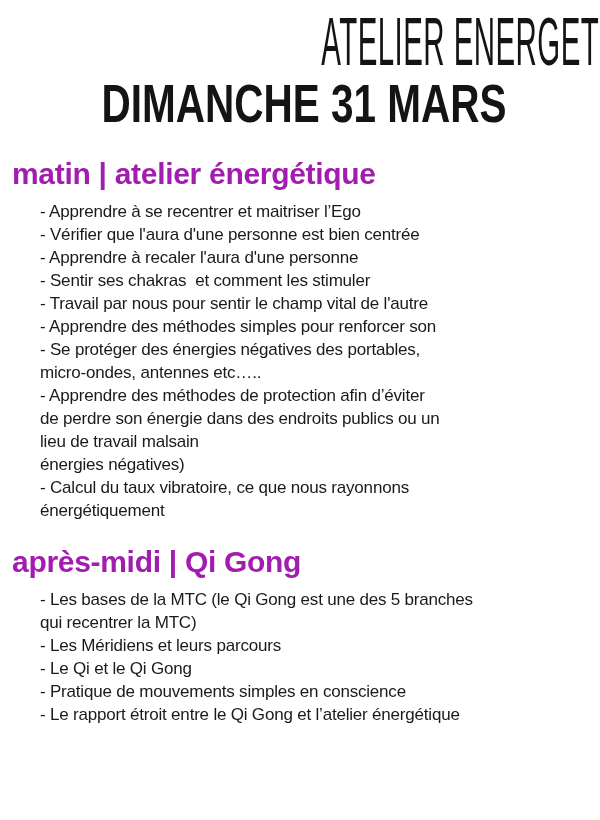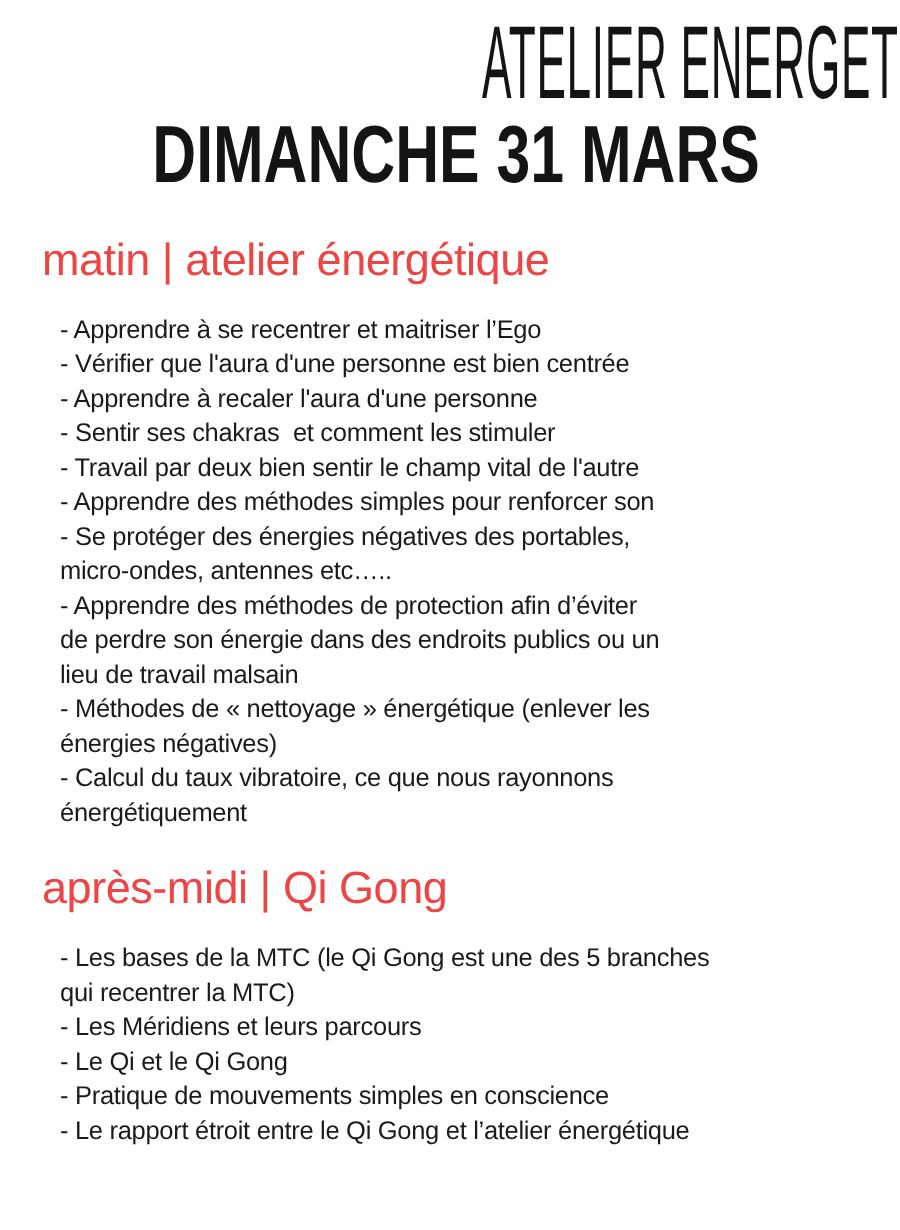--- a/index.html
+++ b/index.html
@@ -37,26 +37,26 @@
     display: inline-block;
     font-size: 54px;
     line-height: 1;
     font-weight: 700;
     color: #141414;
     white-space: nowrap;
     transform: scale(0.75, 1);
     transform-origin: 50% 0%;
   }
   .session h2 {
-    margin: 16px;
+    margin: 0;
     font-size: 30px;
     line-height: 36px;
-    font-weight: 400;
+    font-weight: 700;
     letter-spacing: -0.3px;
-    color: #ef4444;
+    color: #a21caf;
   }
   .session.first h2 { margin-top: 26px; }
   .session.second h2 { margin-top: 22px; }
   .list {
     margin: 8px 0 0 28px;
     font-size: 17px;
     line-height: 23px;
     letter-spacing: -0.2px;
   }
   .line { white-space: pre; }
@@ -75,28 +75,27 @@
     </div>
   </header>
 
   <section class="session first">
     <h2>matin | atelier énergétique</h2>
     <div class="list">
         <div class="line">- Apprendre à se recentrer et maitriser l’Ego</div>
         <div class="line">- Vérifier que l'aura d'une personne est bien centrée</div>
         <div class="line">- Apprendre à recaler l'aura d'une personne</div>
         <div class="line">- Sentir ses chakras  et comment les stimuler</div>
-        <div class="line">- Travail par deux bien sentir le champ vital de l'autre</div>
+        <div class="line">- Travail par nous pour sentir le champ vital de l'autre</div>
         <div class="line">- Apprendre des méthodes simples pour renforcer son</div>
         <div class="line">- Se protéger des énergies négatives des portables,</div>
         <div class="line">micro-ondes, antennes etc…..</div>
         <div class="line">- Apprendre des méthodes de protection afin d’éviter</div>
         <div class="line">de perdre son énergie dans des endroits publics ou un</div>
         <div class="line">lieu de travail malsain</div>
-        <div class="line">- Méthodes de « nettoyage » énergétique (enlever les</div>
         <div class="line">énergies négatives)</div>
         <div class="line">- Calcul du taux vibratoire, ce que nous rayonnons</div>
         <div class="line">énergétiquement</div>
       </div>
   </section>
 
   <section class="session second">
     <h2>après-midi | Qi Gong</h2>
     <div class="list">
         <div class="line">- Les bases de la MTC (le Qi Gong est une des 5 branches</div>

